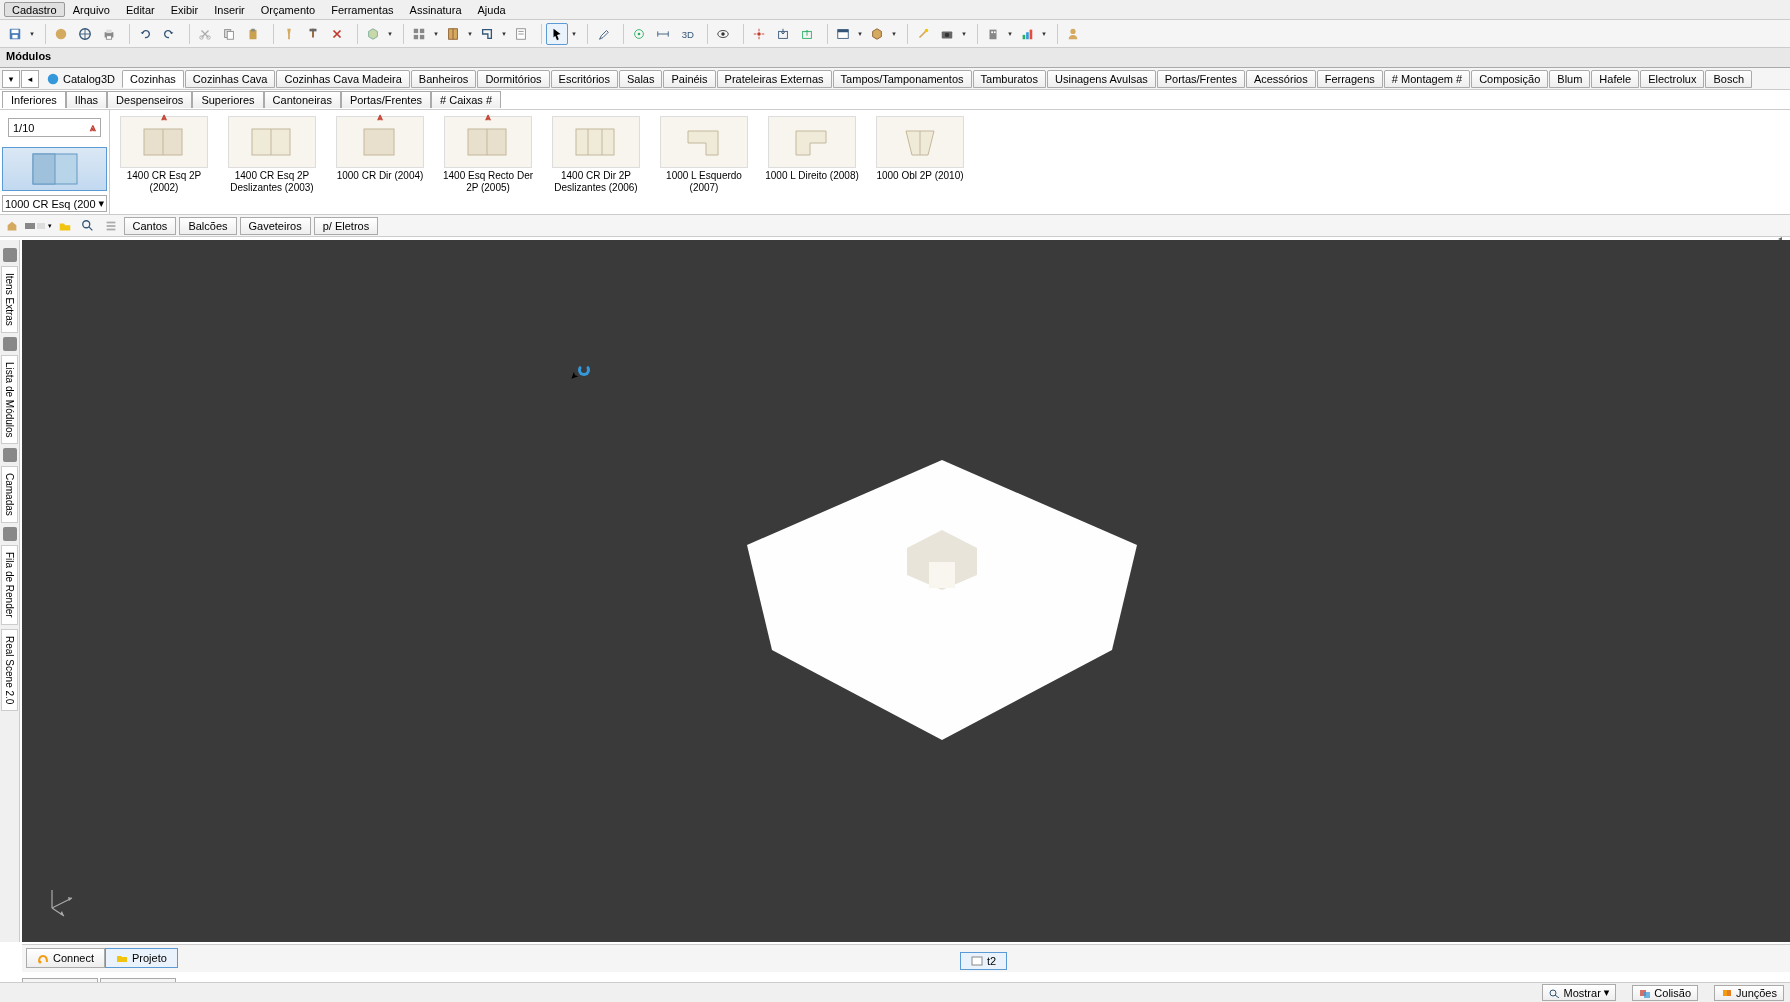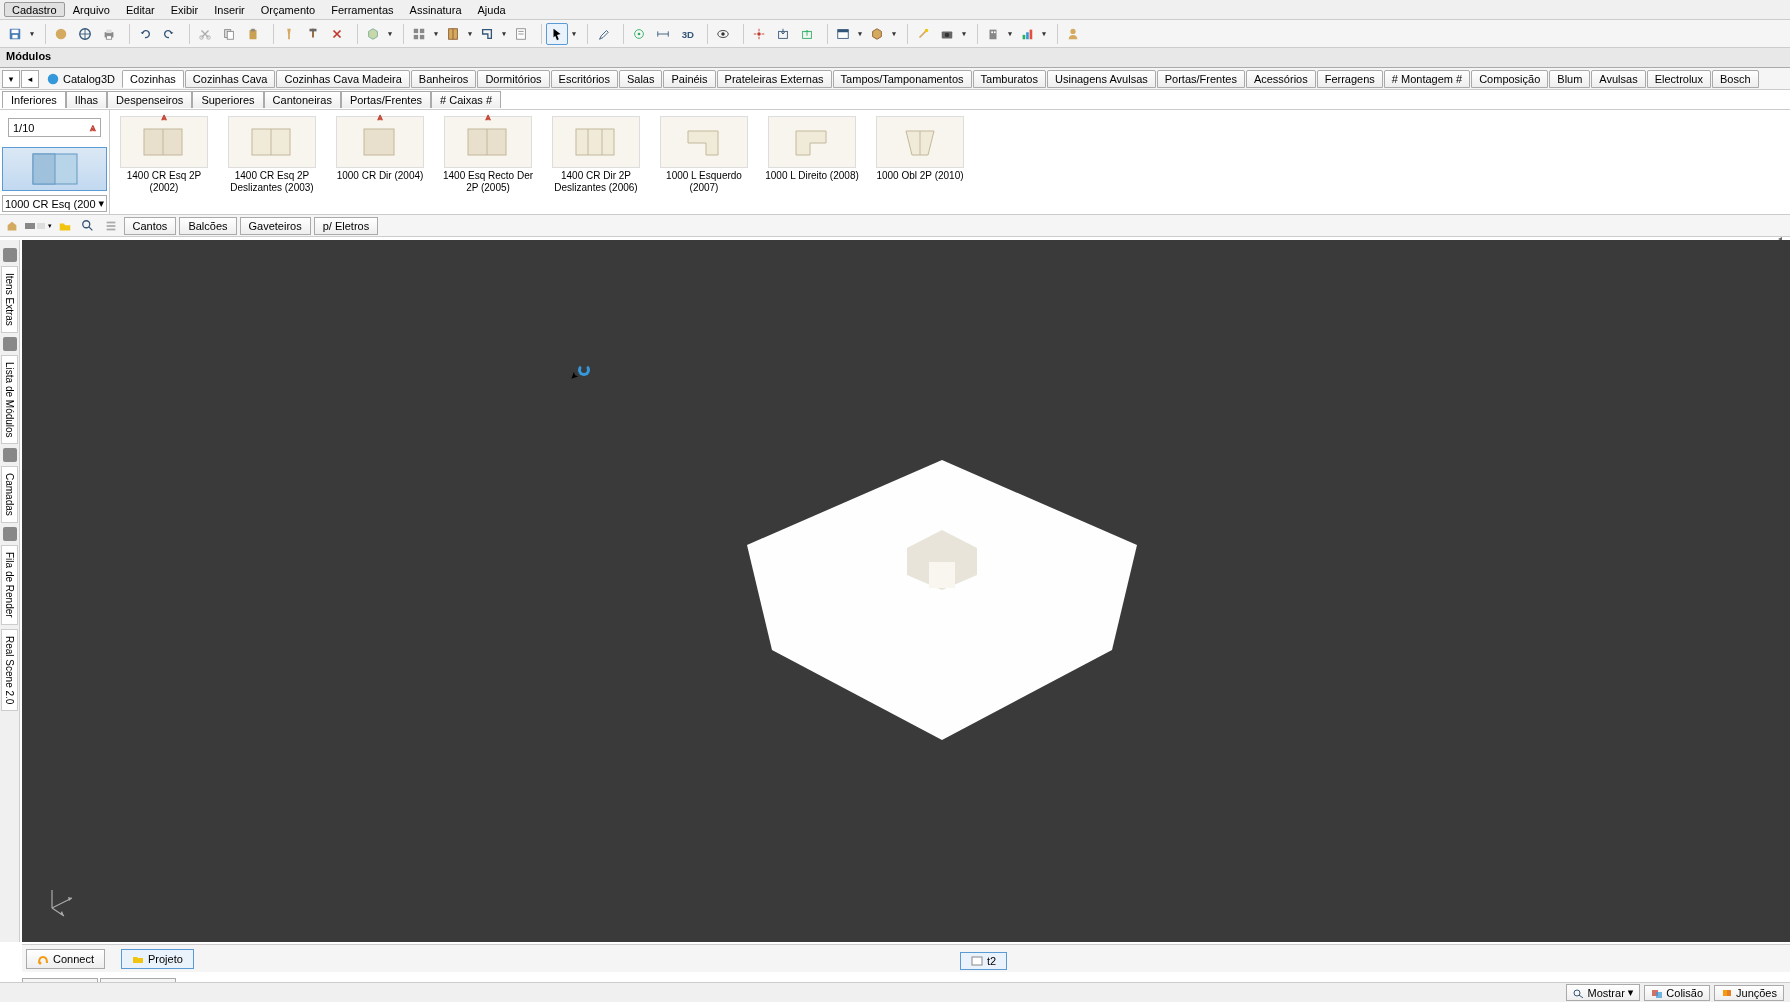--- a/index.html
+++ b/index.html
@@ -4,21 +4,21 @@
 <style>
 * { margin: 0; padding: 0; box-sizing: border-box; font-family: Tahoma, sans-serif; font-size: 11px; }
 body { background: #fff; width: 1790px; height: 1002px; overflow: hidden; position: relative; }
 
 
 .menu-bar { display: flex; background: #f0f0f0; border-bottom: 1px solid #ccc; padding: 2px 4px; height: 20px; }
 .menu-item { padding: 2px 8px; cursor: pointer; }
 .menu-item.active { background: #e0e0e0; border: 1px solid #999; border-radius: 2px; padding: 1px 7px; }
 
 
-.toolbar { display: flex; align-items: center; background: #f5f5f5; border-bottom: 1px solid #ccc; padding: 2px 4px; height: 28px; gap: 2px; font-weight: bold; }
+.toolbar { display: flex; align-items: center; background: #f5f5f5; border-bottom: 1px solid #ccc; padding: 2px 4px; height: 28px; gap: 2px; }
 .tool-btn { width: 22px; height: 22px; display: flex; align-items: center; justify-content: center; cursor: pointer; border: 1px solid transparent; border-radius: 2px; }
 .tool-sep { width: 6px; height: 20px; border-right: 1px solid #ccc; margin: 0 2px; }
 .tool-drop { width: 8px; display: flex; align-items: center; justify-content: center; font-size: 7px; color: #333; }
 
 
 .modulos-bar { background: #e8e8e8; border-bottom: 1px solid #aaa; padding: 2px 6px; height: 20px; font-weight: bold; }
 
 
 .catalog-row { display: flex; align-items: center; background: #f5f5f5; border-bottom: 1px solid #ccc; height: 22px; padding: 0 2px; gap: 1px; }
 .catalog-btn { width: 18px; height: 18px; border: 1px solid #aaa; background: #fff; display: flex; align-items: center; justify-content: center; cursor: pointer; font-size: 9px; }
@@ -62,31 +62,31 @@
 
 .room-shape { position: absolute; left: 720px; top: 210px; width: 400px; height: 300px; }
 .room-svg polygon.outer { fill: #fefefe; }
 .room-svg polygon.inner { fill: #e8e4da; }
 
 .axis-gizmo { position: absolute; left: 20px; bottom: 24px; width: 40px; height: 40px; }
 
 .scroll-right { position: absolute; right: 8px; top: 234px; font-size: 8px; color: #666; }
 
 
-.bottom-area { position: absolute; left: 22px; right: 0; bottom: 30px; height: 28px; background: #f5f5f5; border-top: 1px solid #ccc; display: flex; align-items: center; padding: 4px 4px; gap: 16px; }
+.bottom-area { position: absolute; left: 22px; right: 0; bottom: 30px; height: 28px; background: #f5f5f5; border-top: 1px solid #ccc; display: flex; align-items: flex-end; padding: 4px 4px; gap: 0; }
 .bot-tab { padding: 3px 10px; border: 1px solid #aaa; background: linear-gradient(#fff,#eee); cursor: pointer; display: flex; align-items: center; gap: 4px; }
 .tab-icon { width: 12px; height: 12px; display: inline-block; }
 
 .prop-tabs { position: absolute; left: 22px; bottom: 6px; display: flex; gap: 2px; }
 .prop-tab { padding: 2px 8px; border: 1px solid #aaa; background: #f5f5f5; cursor: pointer; display: flex; align-items: center; gap: 3px; font-size: 10px; }
 
 .t2-badge { position: absolute; left: 960px; bottom: 32px; padding: 2px 10px; border: 1px solid #5a9bd5; background: #eaf2fb; display: flex; align-items: center; gap: 4px; }
 
 
-.status-bar { position: absolute; left: 0; right: 0; bottom: 0; height: 20px; background: #f0f0f0; border-top: 1px solid #ccc; display: flex; align-items: center; justify-content: flex-end; padding: 0 6px; gap: 4px; }
+.status-bar { position: absolute; left: 0; right: 0; bottom: 0; height: 20px; background: #f0f0f0; border-top: 1px solid #ccc; display: flex; align-items: center; justify-content: flex-end; padding: 0 6px; gap: 16px; }
 .status-btn { padding: 1px 6px; border: 1px solid #aaa; background: linear-gradient(#fff,#eee); cursor: pointer; display: flex; align-items: center; gap: 3px; font-size: 10px; }
 
 .ico { width: 14px; height: 14px; display: inline-block; }
 svg { display: block; }
 </style>
 </head>
 <body>
 
 <div class="menu-bar">
   <div class="menu-item active">Cadastro</div>
@@ -349,21 +349,21 @@
   <div class="cat-tab">Prateleiras Externas</div>
   <div class="cat-tab">Tampos/Tamponamentos</div>
   <div class="cat-tab">Tamburatos</div>
   <div class="cat-tab">Usinagens Avulsas</div>
   <div class="cat-tab">Portas/Frentes</div>
   <div class="cat-tab">Acessórios</div>
   <div class="cat-tab">Ferragens</div>
   <div class="cat-tab"># Montagem #</div>
   <div class="cat-tab">Composição</div>
   <div class="cat-tab">Blum</div>
-  <div class="cat-tab">Avulsas</div>
+  <div class="cat-tab">Hafele</div>
   <div class="cat-tab">Electrolux</div>
   <div class="cat-tab">Bosch</div>
 </div>
 
 <div class="subtabs-row">
   <div class="sub-tab active">Inferiores</div>
   <div class="sub-tab">Ilhas</div>
   <div class="sub-tab">Despenseiros</div>
   <div class="sub-tab">Superiores</div>
   <div class="sub-tab">Cantoneiras</div>

